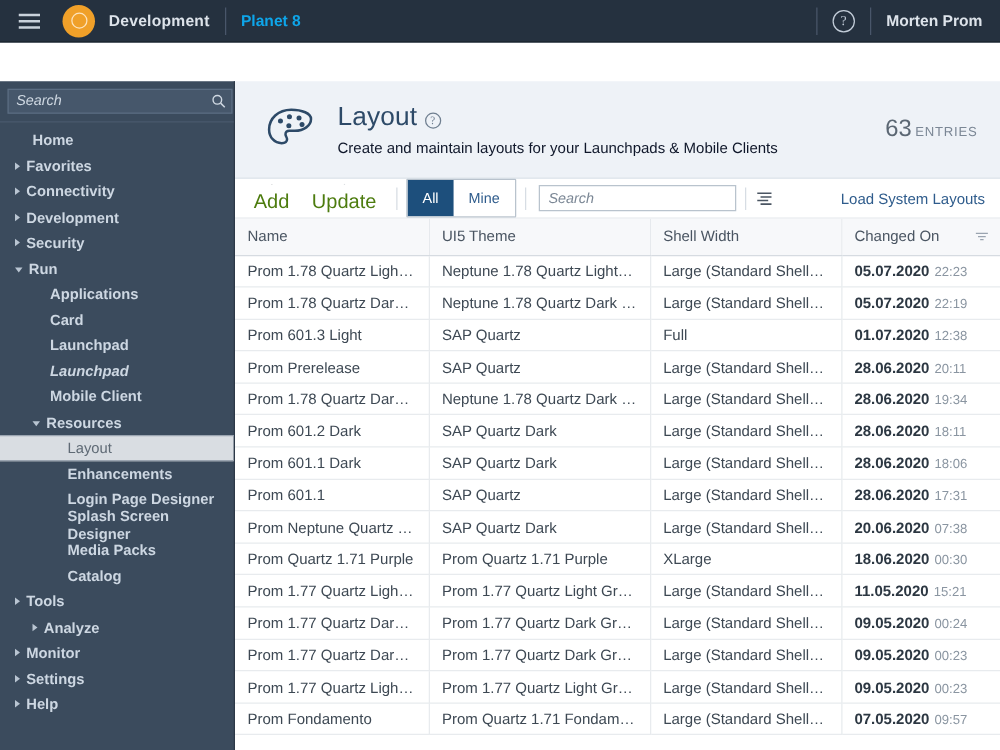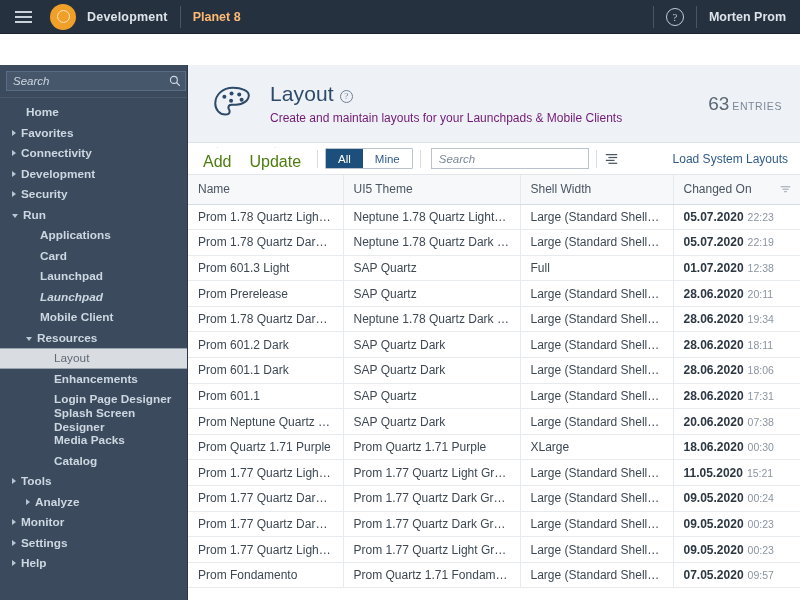--- a/index.html
+++ b/index.html
@@ -32,21 +32,21 @@
   }
   .brand-logo .ring {
     width: 13px; height: 13px; border-radius: 50%;
     border: 1.6px solid #fde3bd;
   }
   .brand-name {
     margin-left: 11px; font-size: 12.5px; font-weight: bold;
     color: #dde3ea; letter-spacing: .2px;
   }
   .vsep { width: 1px; height: 22px; background: #49566a; margin: 0 12px; }
-  .brand-sub { font-size: 12.5px; font-weight: bold; color: #fdba74; }
+  .brand-sub { font-size: 12.5px; font-weight: bold; color: #0ea5e9; }
   .topbar-spacer { flex: 1 1 auto; }
   .help-icon {
     width: 18px; height: 18px; border-radius: 50%;
     border: 1.3px solid #c2ccd8;
     display: flex; align-items: center; justify-content: center;
     font-size: 11px; color: #c2ccd8; cursor: pointer;
     font-family: "Liberation Serif", serif;
   }
   .user-name {
     font-size: 12.5px; font-weight: bold; color: #dde3ea;
@@ -130,40 +130,40 @@
   .page-title {
     font-size: 21px; color: #2d4a68; font-weight: normal;
     letter-spacing: .1px;
   }
   .title-help {
     width: 13px; height: 13px; border-radius: 50%;
     border: 1px solid #6f7f90; color: #6f7f90;
     font-size: 9px; display: flex; align-items: center; justify-content: center;
     cursor: pointer; margin-top: 4px; font-family: "Liberation Serif", serif;
   }
-  .page-sub { font-size: 12px; color: #701a75; margin-top: 5px; }
+  .page-sub { font-size: 12px; color: #0f172a; margin-top: 5px; }
   .entries {
     flex: 0 0 auto; text-align: right; white-space: nowrap;
   }
   .entries .num { font-size: 19px; color: #5b6773; }
   .entries .lbl { font-size: 10.5px; color: #7b8795; letter-spacing: .6px; margin-left: 3px; }
 
   .toolbar {
     flex: 0 0 32px; display: flex; align-items: center;
     padding: 0 12px 0 6px; gap: 0;
     border-bottom: 1px solid #e3e7ec;
   }
   .tb-btn {
     display: flex; align-items: center; gap: 5px;
     font-size: 16px; color: #4d7c0f; cursor: pointer;
     padding: 0 9px; height: 24px; flex-direction: column;
   }
   .tb-sep { width: 1px; height: 18px; background: #d7dde4; margin: 0 7px; }
   .seg {
-    display: flex; border: 1px solid #b9c3cd; height: 21px;
+    display: flex; border: 1px solid #b9c3cd; height: 31px;
     border-radius: 1px; overflow: hidden;
   }
   .seg div {
     font-size: 11.5px; display: flex; align-items: center; justify-content: center;
     padding: 0 12px; cursor: pointer; color: #2f5c8c; background: #fff;
   }
   .seg div.active { background: #1d4f7c; color: #fff; font-weight: normal; }
   .tb-search {
     width: 158px; height: 21px; border: 1px solid #b9c3cd; background: #fff;
     display: flex; align-items: center; padding: 0 4px 0 7px; margin-left: 3px;

